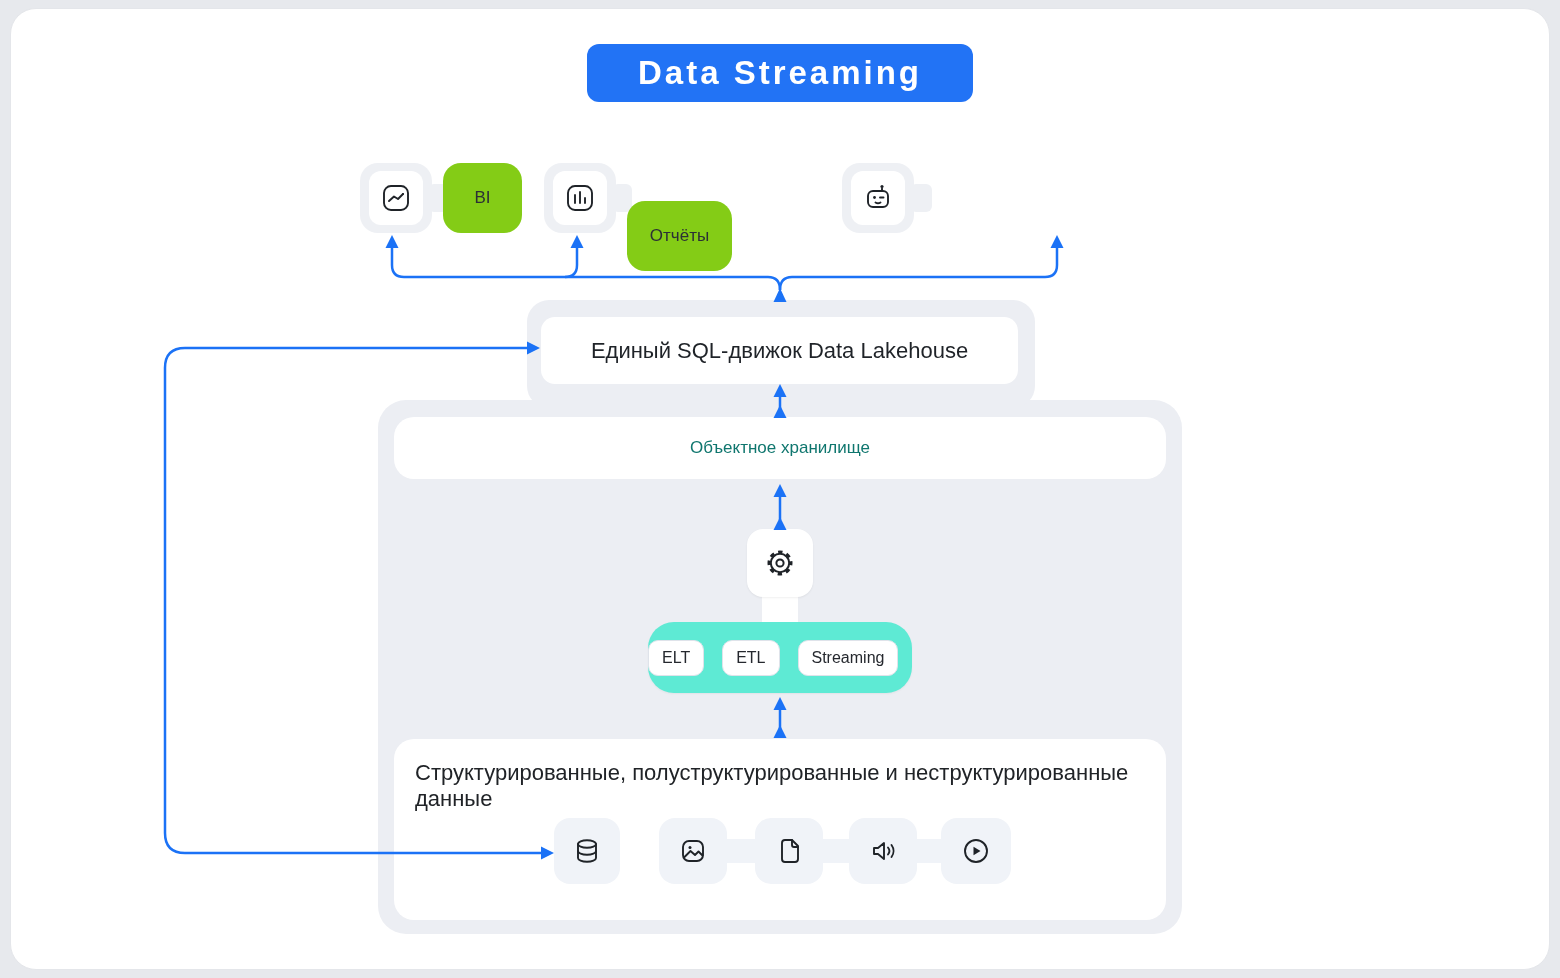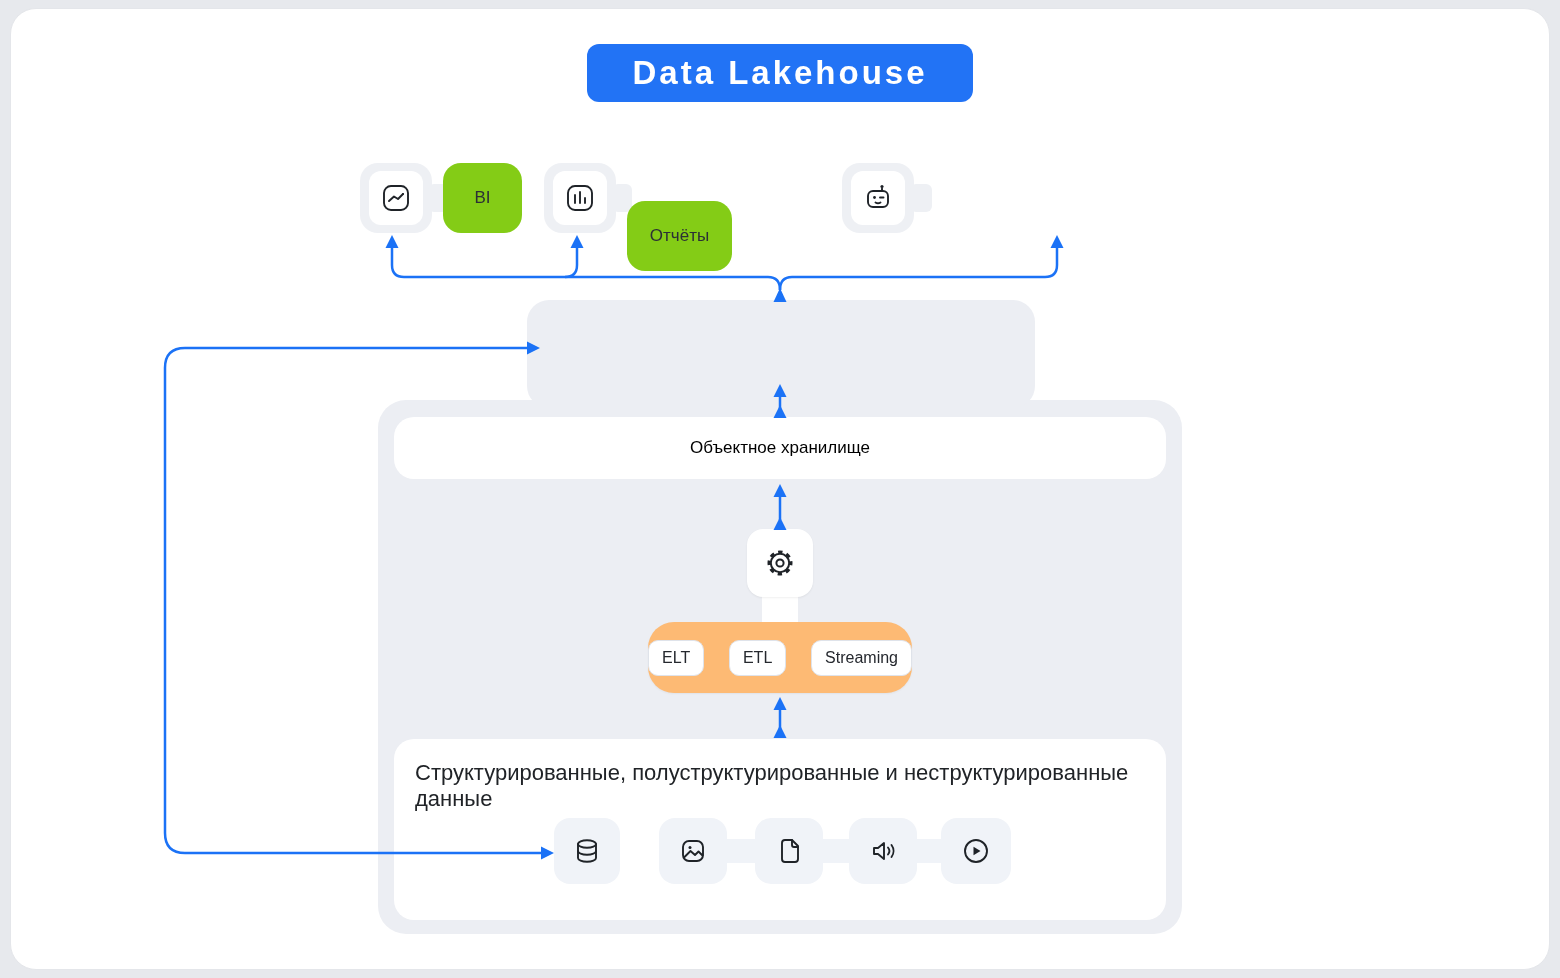--- a/index.html
+++ b/index.html
@@ -15,44 +15,44 @@
   .pill{height:70px;background:#84cc16;border-radius:18px;display:flex;align-items:center;justify-content:center;
         color:#2c3036;font-size:17px;}
   .neck{background:#eef0f4;height:28px;border-radius:6px;}
   
   .sql-outer{left:527px;top:300px;width:508px;height:108px;background:#eceef3;border-radius:22px;}
   .sql-inner{left:541px;top:317px;width:477px;height:67px;background:#ffffff;border-radius:14px;display:flex;
              align-items:center;justify-content:center;font-size:22px;color:#1f2328;}
   
   .panel{left:378px;top:400px;width:804px;height:534px;background:#eceef3;border-radius:28px;}
   .storage{left:394px;top:417px;width:772px;height:62px;background:#ffffff;border-radius:20px;display:flex;
-           align-items:center;justify-content:center;font-size:17px;color:#000000;}
+           align-items:center;justify-content:center;font-size:17px;color:#0f766e;}
   .gearbox{left:747px;top:529px;width:66px;height:68px;background:#ffffff;border-radius:16px;display:flex;
            align-items:center;justify-content:center;box-shadow:0 1px 2px rgba(60,64,67,.08);}
   .gearneck{left:762px;top:590px;width:36px;height:40px;background:#ffffff;}
-  .elt-pill{left:648px;top:622px;width:264px;height:71px;background:#fdba74;border-radius:26px;display:flex;
-            align-items:center;justify-content:space-between;gap:4px;box-shadow:0 1px 2px rgba(60,64,67,.06);}
+  .elt-pill{left:648px;top:622px;width:264px;height:71px;background:#5eead4;border-radius:26px;display:flex;
+            align-items:center;justify-content:flex-start;gap:18px;box-shadow:0 1px 2px rgba(60,64,67,.06);}
   .chip{border:1.5px solid #dfe3ea;border-radius:10px;background:#fff;color:#25282e;font-size:16px;
         padding:9px 13px;line-height:1;}
   
   .databox{left:394px;top:739px;width:772px;height:181px;background:#ffffff;border-radius:20px;}
   .databox-title{left:415px;top:760px;width:740px;font-size:22px;color:#202327;}
   .src-sq{width:68px;height:66px;background:#f0f3f8;border-radius:16px;display:flex;align-items:center;justify-content:center;}
   .src-neck{background:#f0f3f8;height:24px;top:839px;}
   svg.overlay{position:absolute;left:0;top:0;pointer-events:none;}
   .ic{stroke:#1f2328;fill:none;stroke-width:1.9;stroke-linecap:round;stroke-linejoin:round;}
 </style>
 </head>
 <body>
 
 <div class="stage">
   <div class="card abs"></div>
 
   <div class="title abs">
-    <span>Data Lakehouse</span>
+    <span>Data Streaming</span>
   </div>
 
   <div class="icon-sq abs" style="left:360px;top:163px;">
     <div class="icon-inner">
       <svg width="32" height="32" viewBox="0 0 32 32">
         <rect class="ic" x="4" y="4" width="24" height="24" rx="7"></rect>
         <polyline class="ic" points="9,19 14,14.5 18,17 23,12"></polyline>
         <circle cx="23" cy="12" r="1" fill="#1f2328" stroke="none"></circle>
       </svg>
     </div>
@@ -87,20 +87,23 @@
         <line class="ic" x1="19" y1="16.5" x2="22.5" y2="16.5"></line>
         <path class="ic" d="M14.5 21.5 q2.5 1.6 5 0"></path>
       </svg>
     </div>
   </div>
   <div class="neck abs" style="left:910px;top:184px;width:22px;"></div>
 
   <div class="panel abs"></div>
 
   <div class="sql-outer abs"></div>
+  <div class="sql-inner abs">
+    <span>Единый SQL-движок Data Lakehouse</span>
+  </div>
 
   <div class="storage abs">
     <span>Объектное хранилище</span>
   </div>
 
   <div class="gearneck abs"></div>
   <div class="gearbox abs">
     <svg width="36" height="36" viewBox="0 0 36 36">
       <circle cx="18" cy="18" r="10.2" fill="none" stroke="#1f2328" stroke-width="4.6" stroke-dasharray="4.1 3.9" stroke-dashoffset="2"></circle>
       <circle cx="18" cy="18" r="9.2" fill="#fff" stroke="#1f2328" stroke-width="2"></circle>

